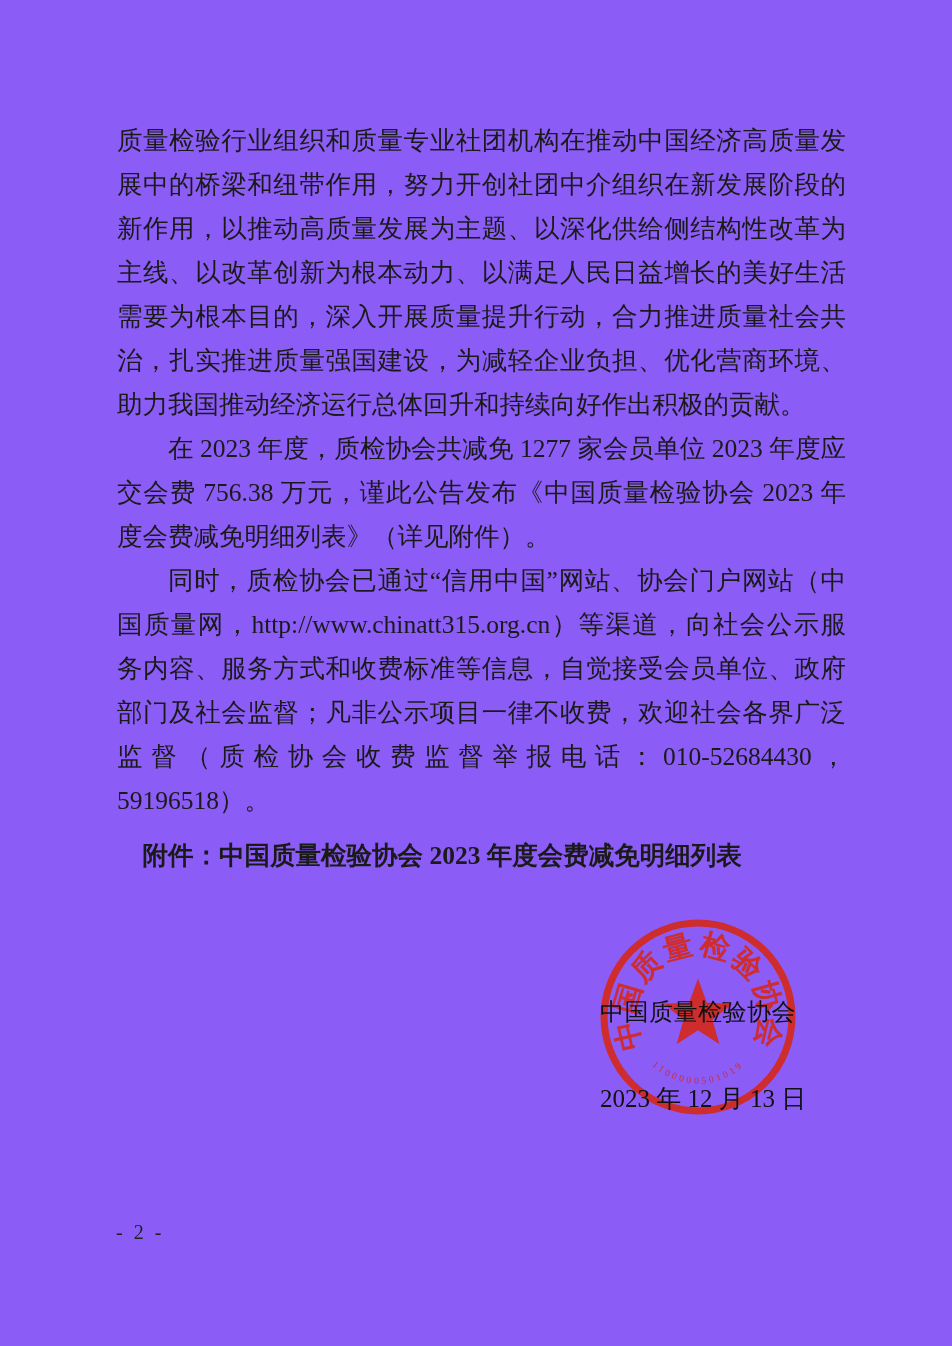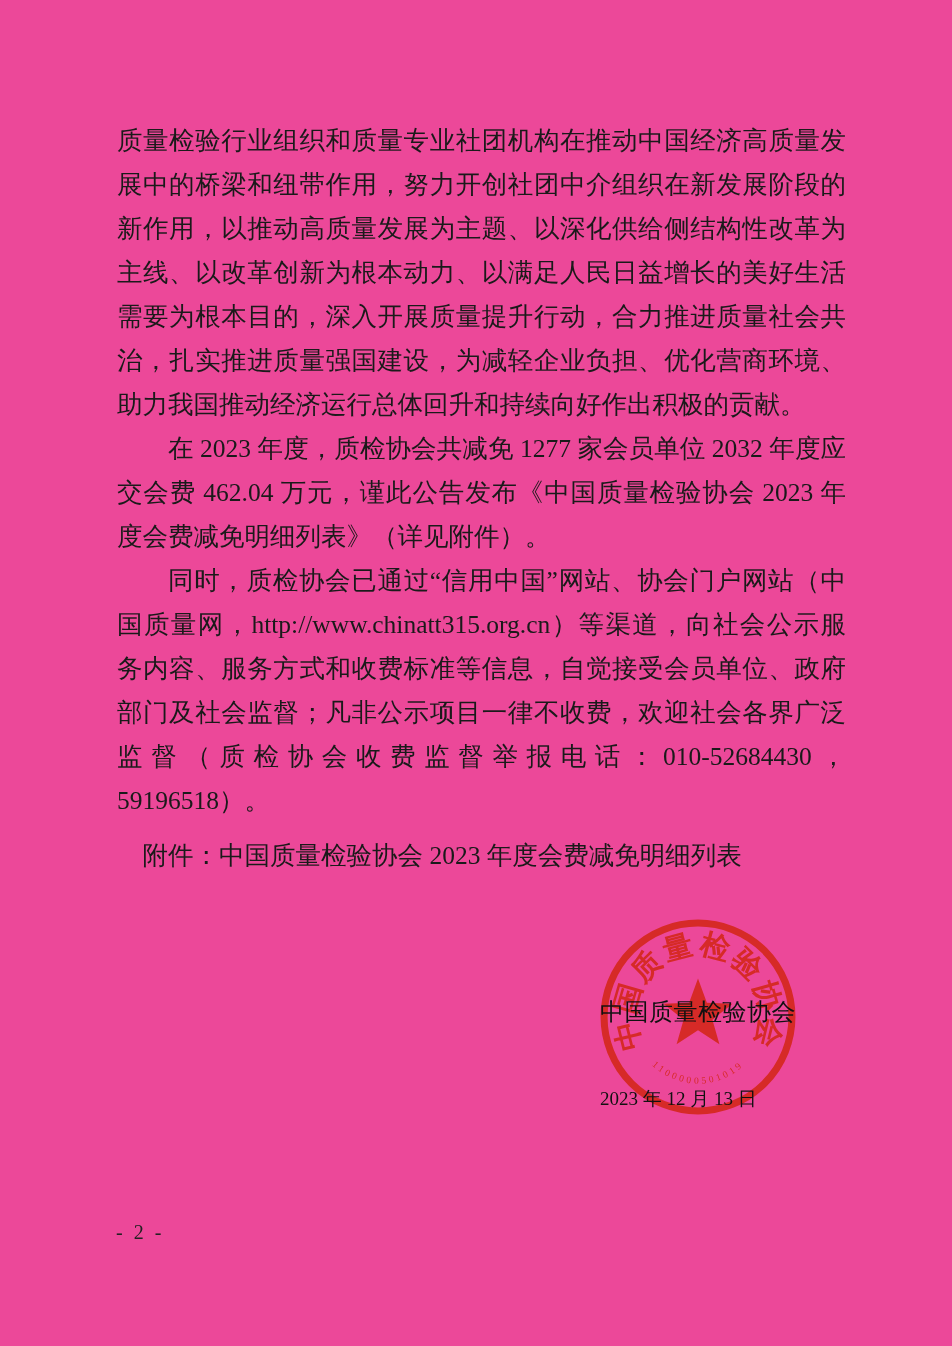--- a/index.html
+++ b/index.html
@@ -3,38 +3,39 @@
 <meta charset="utf-8">
 <style>
   :root{
     --seal-red:#d5281e;
     --ink:#1a1a1a;
   }
   html,body{margin:0;padding:0;background:#ffffff;}
   .page{
     position:relative;
     width:952px;height:1346px;
-    background:#ec4899;
+    background:#8b5cf6;
     overflow:hidden;
     font-family:"Liberation Serif","DejaVu Serif",serif;
     color:var(--ink);
   }
   .body-text{
     position:absolute;
     left:117px;top:119px;width:729px;
     font-size:25.5px;line-height:44px;
     text-align:justify;
   }
   .body-text p{margin:0;text-indent:2em;}
   .body-text p.no-indent{text-indent:0;}
   .attachment{
     position:absolute;
     left:117px;top:834px;width:729px;
     font-size:25.5px;line-height:44px;
     text-indent:1em;
+    font-weight:bold;
   }
   .seal-wrap{
     position:absolute;
     left:597px;top:916px;width:202px;height:202px;
     z-index:1;opacity:.92;
   }
   .seal-wrap svg{display:block;width:202px;height:202px;}
   .seal-arc-text{
     font-family:"Liberation Serif","DejaVu Serif",serif;
     font-weight:bold;
@@ -45,42 +46,42 @@
     text-align:center;
     font-size:24px;line-height:30px;
     color:#111111;
     z-index:2;
     letter-spacing:0.5px;
     white-space:nowrap;
   }
   .sign-date{
     position:absolute;
     left:600px;top:1085px;
-    font-size:19px;line-height:28px;
+    font-size:25px;line-height:28px;
     color:#111111;
     z-index:2;
     white-space:nowrap;
   }
   .page-num{
     position:absolute;
     left:116px;top:1220px;
     font-size:20px;line-height:24px;
     color:#222222;
     letter-spacing:3px;
     white-space:nowrap;
   }
 </style>
 </head>
 <body>
 
 <div class="page">
 
   <main class="body-text">
     <p class="no-indent">质量检验行业组织和质量专业社团机构在推动中国经济高质量发展中的桥梁和纽带作用，努力开创社团中介组织在新发展阶段的新作用，以推动高质量发展为主题、以深化供给侧结构性改革为主线、以改革创新为根本动力、以满足人民日益增长的美好生活需要为根本目的，深入开展质量提升行动，合力推进质量社会共治，扎实推进质量强国建设，为减轻企业负担、优化营商环境、助力我国推动经济运行总体回升和持续向好作出积极的贡献。</p>
-    <p>在 2023 年度，质检协会共减免 1277 家会员单位 2032 年度应交会费 462.04 万元，谨此公告发布《中国质量检验协会 2023 年度会费减免明细列表》（详见附件）。</p>
+    <p>在 2023 年度，质检协会共减免 1277 家会员单位 2023 年度应交会费 756.38 万元，谨此公告发布《中国质量检验协会 2023 年度会费减免明细列表》（详见附件）。</p>
     <p>同时，质检协会已通过“信用中国”网站、协会门户网站（中国质量网，http://www.chinatt315.org.cn）等渠道，向社会公示服务内容、服务方式和收费标准等信息，自觉接受会员单位、政府部门及社会监督；凡非公示项目一律不收费，欢迎社会各界广泛监督（质检协会收费监督举报电话：010-52684430，59196518）。</p>
   </main>
 
   <div class="attachment">附件：中国质量检验协会 2023 年度会费减免明细列表</div>
 
   <div class="seal-wrap">
     <svg viewBox="0 0 200 200" xmlns="http://www.w3.org/2000/svg">
       <defs>
         <path id="sealTextArc" d="M 47.4 132.9 A 62 62 0 1 1 152.6 132.9" fill="none"></path>
         <path id="sealCodeArc" d="M 49.4 142.4 A 66 66 0 0 0 150.6 142.4" fill="none"></path>

